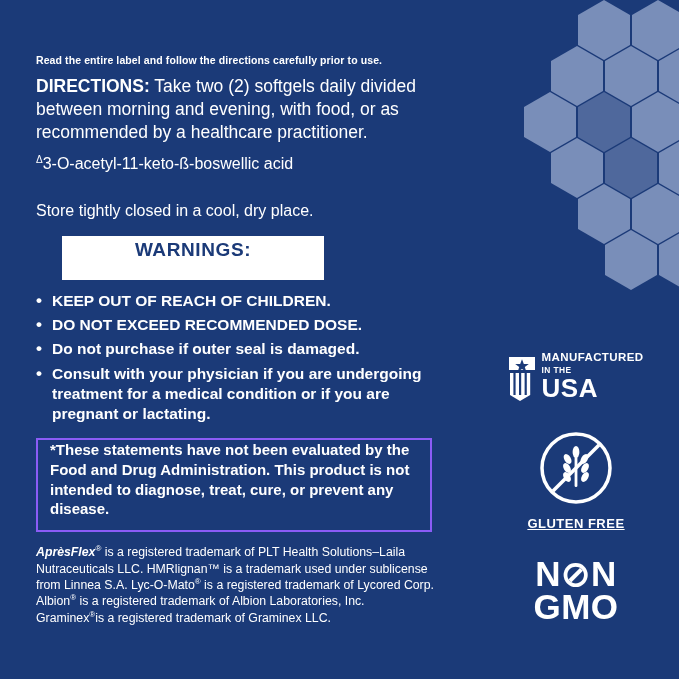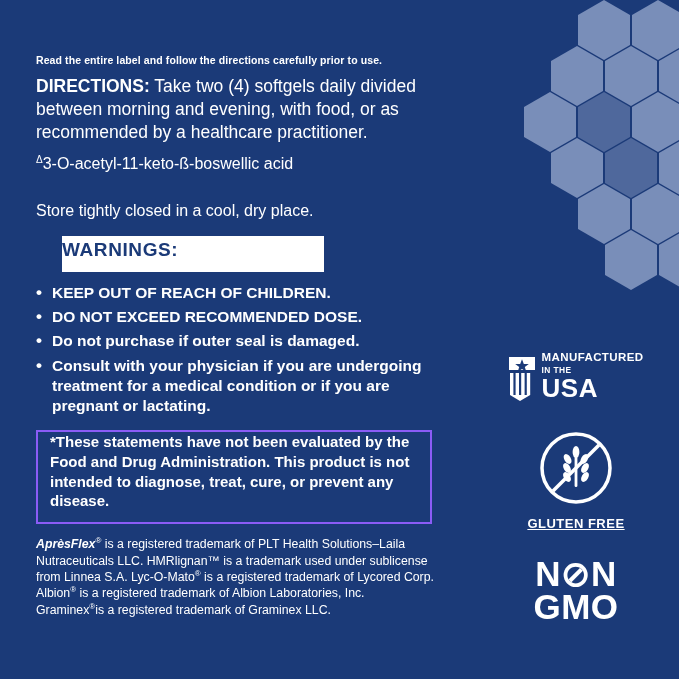--- a/index.html
+++ b/index.html
@@ -62,22 +62,23 @@
   .store-line {
     font-size: 16px;
     line-height: 1.3;
     margin-bottom: 14px;
   }
 
   .warnings-bar {
     background: #ffffff;
     color: #1b3a78;
     width: 262px;
-    height: 36px;
+    height: 44px;
     margin-left: 26px;
+    text-align: center;
     font-size: 19px;
     font-weight: bold;
     letter-spacing: 0.6px;
     line-height: 28px;
     margin-bottom: 11px;
   }
 
   .warn-list {
     list-style: none;
     font-size: 15.5px;
@@ -233,21 +234,21 @@
           <use href="#hx"></use>
         </g>
     </g>
   </svg>
 
   <div class="content">
 
     <div class="read-line">Read the entire label and follow the directions carefully prior to use.</div>
 
     <div class="directions">
-      <b>DIRECTIONS:</b><span> Take two (4) softgels daily divided between morning and evening, with food, or as recommended by a healthcare practitioner.</span>
+      <b>DIRECTIONS:</b><span> Take two (2) softgels daily divided between morning and evening, with food, or as recommended by a healthcare practitioner.</span>
     </div>
 
     <div class="acid-line">
       <sup>Δ</sup><span>3-O-acetyl-11-keto-ß-boswellic acid</span>
     </div>
 
     <div class="store-line">Store tightly closed in a cool, dry place.</div>
 
     <div class="warnings-bar">WARNINGS:</div>
 

